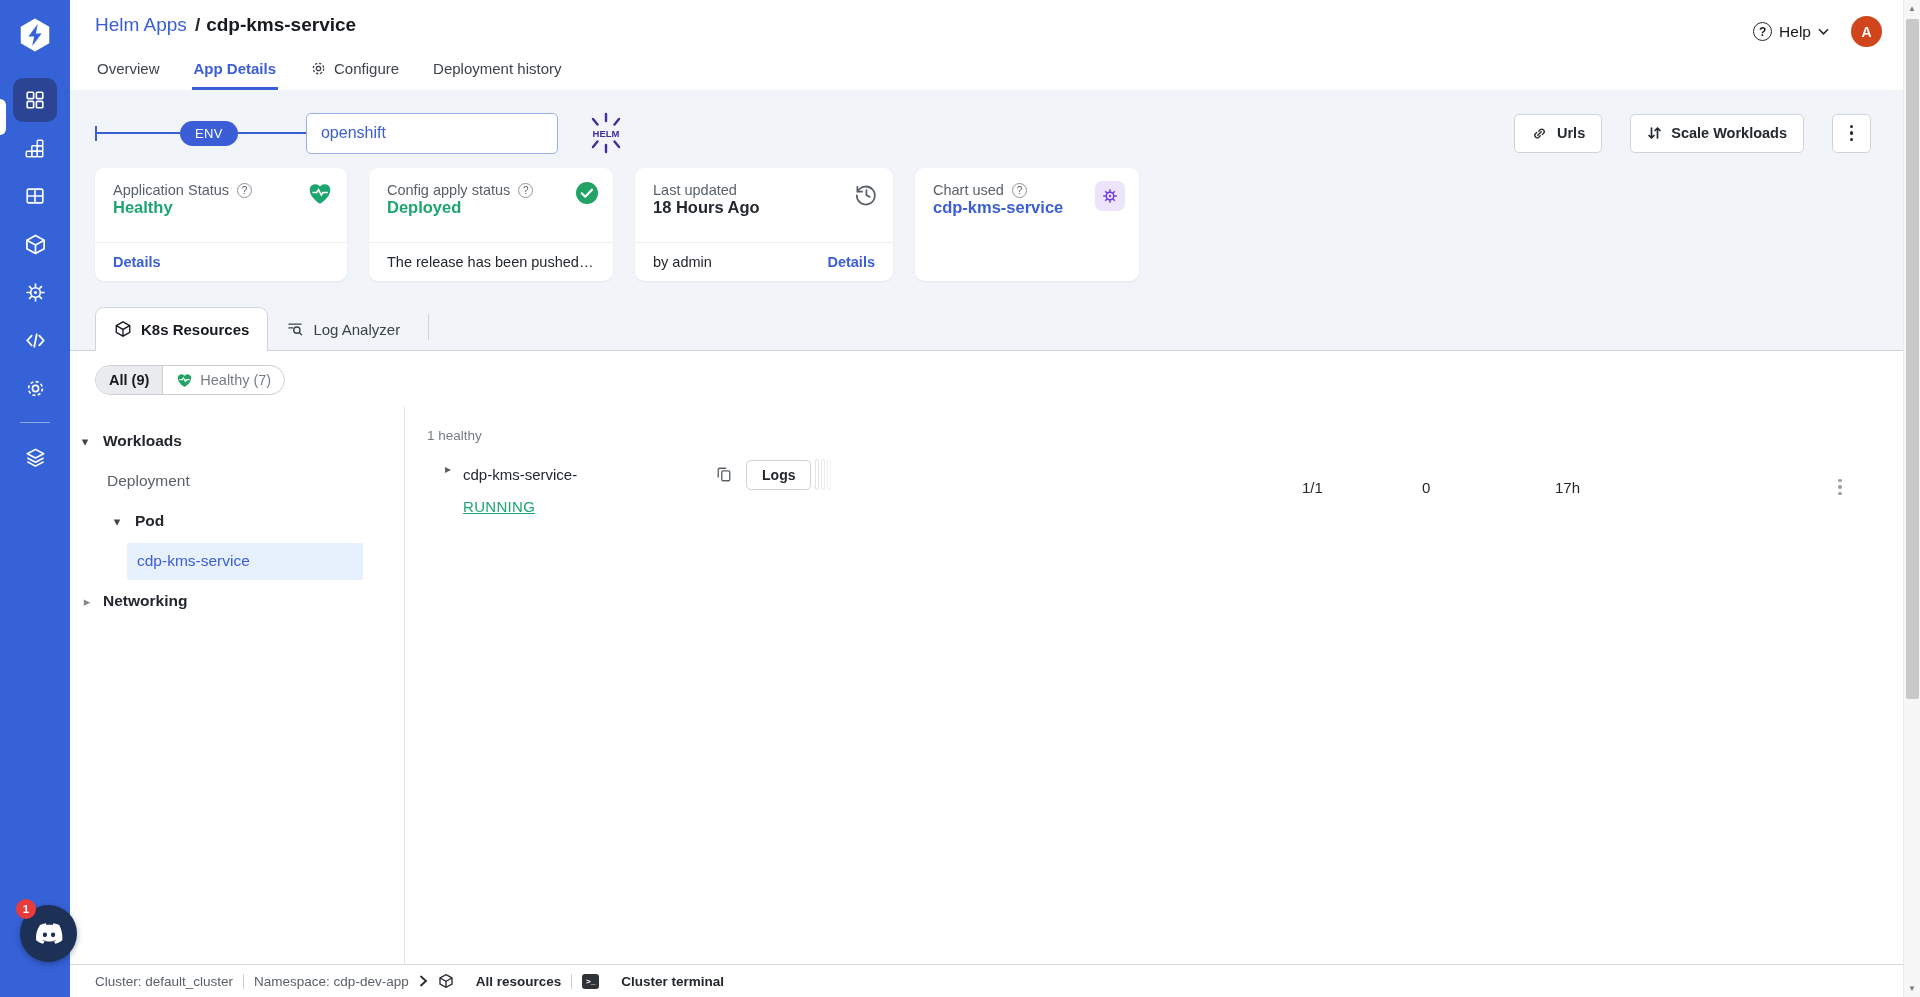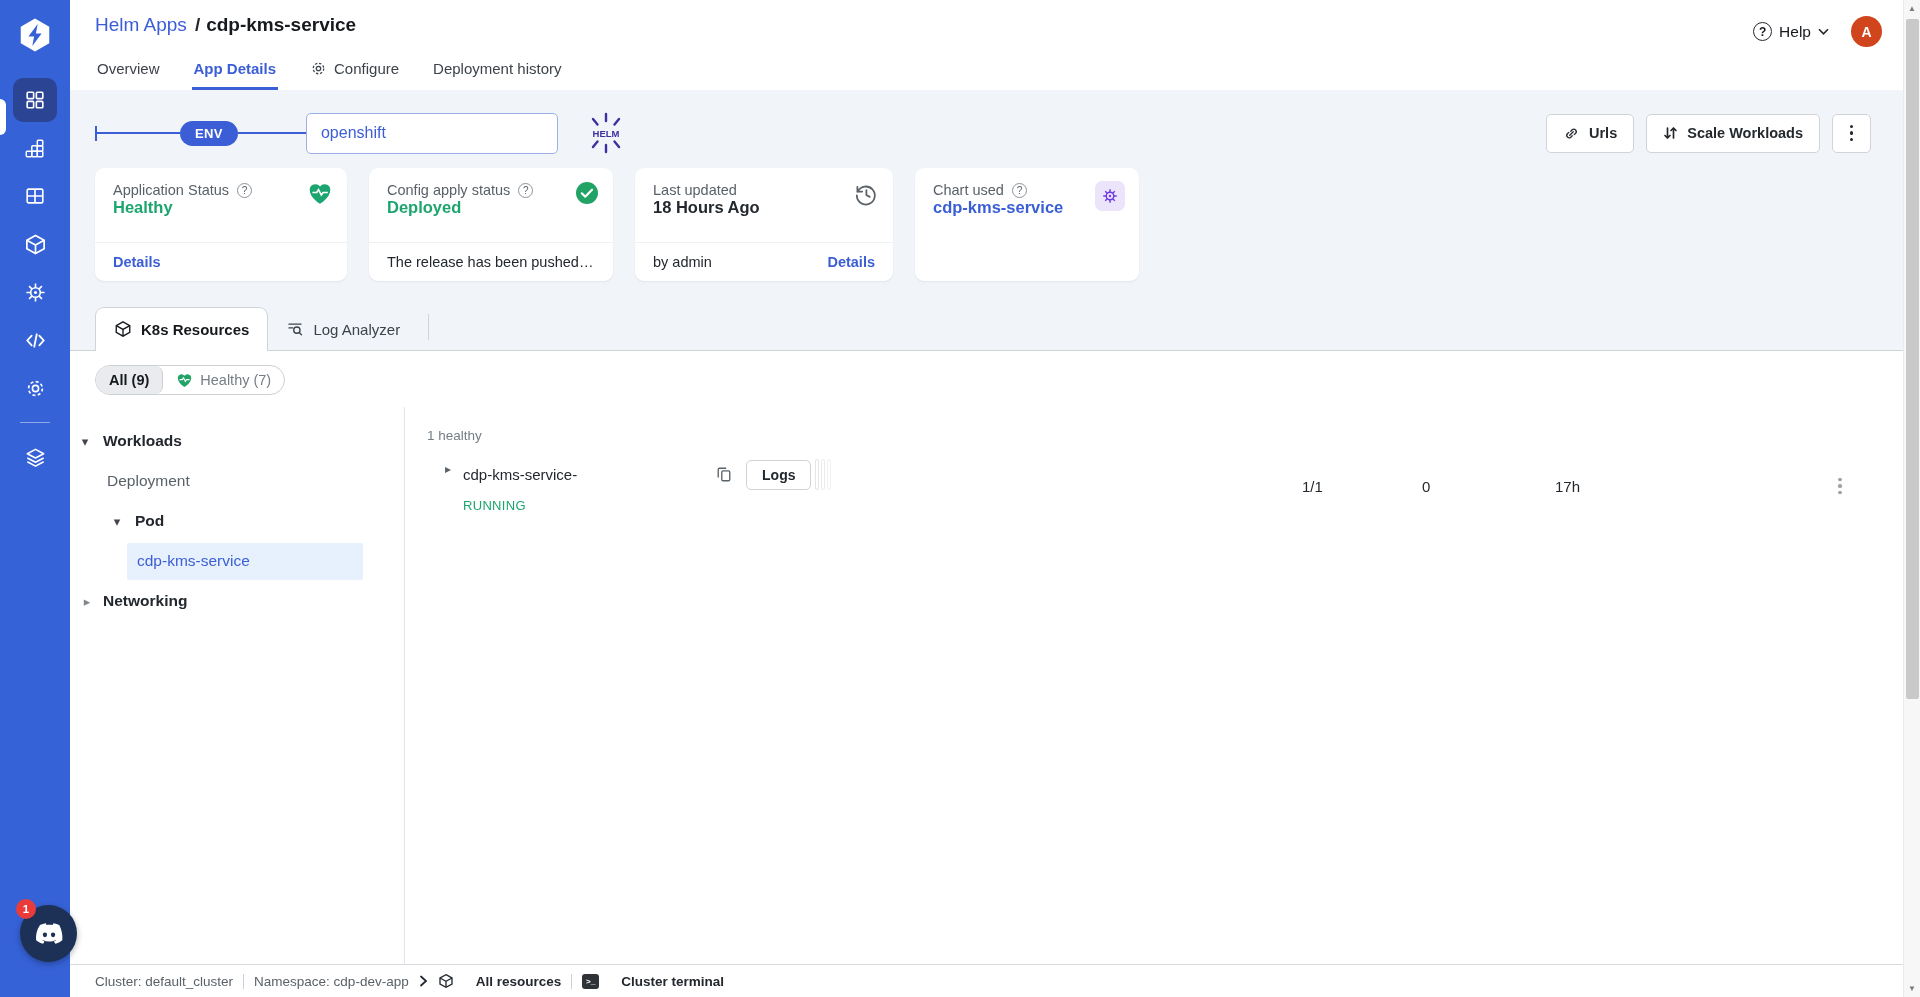--- a/index.html
+++ b/index.html
@@ -32,24 +32,24 @@
   .avatar { width:31px; height:31px; border-radius:50%; background:#d0451c; color:#fff; font-size:14px; font-weight:700; display:flex; align-items:center; justify-content:center; cursor:pointer; }
 
   .content { flex:1; background:#f1f4f8; display:flex; flex-direction:column; min-height:0; padding-right:17px; }
 
   
   .env-row { display:flex; align-items:center; padding:20px 32px 6px 25px; height:72px; flex:0 0 72px; }
   .env-flow { display:flex; align-items:center; }
   .env-tick { width:2px; height:15px; background:#3b5ed6; }
   .env-line1 { width:83px; height:2px; background:#3b5ed6; }
   .env-line2 { width:68px; height:2px; background:#3b5ed6; }
-  .env-pill { background:#3b5ed6; color:#fff; font-size:13px; font-weight:700; letter-spacing:.4px; padding:5px 15px; border-radius:14px; }
+  .env-pill { background:#3b5ed6; color:#fff; font-size:13px; font-weight:400; letter-spacing:.4px; padding:5px 15px; border-radius:14px; }
   .env-input { width:252px; height:41px; border:1px solid #9bb0e8; border-radius:5px; background:#fff; color:#3b5ed6; font-size:16px; padding:0 14px; font-family:inherit; }
   .helm-mark { margin-left:26px; display:flex; align-items:center; }
-  .env-actions { margin-left:auto; display:flex; gap:12px; align-items:center; }
+  .env-actions { margin-left:auto; display:flex; gap:28px; align-items:center; }
   .btn { background:#fff; border:1px solid #d0d4d9; border-radius:5px; height:39px; padding:0 16px; display:flex; align-items:center; gap:9px; font-size:14.5px; font-weight:600; color:#24292e; cursor:pointer; font-family:inherit; }
   .btn-kebab { width:39px; padding:0; justify-content:center; }
   .dots { display:flex; flex-direction:column; gap:3px; }
   .dots i { width:3.5px; height:3.5px; border-radius:50%; background:#24292e; }
   .dots.gray i { background:#9aa0a6; }
 
   
   .cards-row { display:flex; gap:22px; padding:6px 25px 0; flex:0 0 auto; }
   .card { background:#fff; border-radius:9px; box-shadow:0 1px 2px rgba(21,40,80,.07); overflow:hidden; }
   .card-top { padding:14px 18px 12px; min-height:74px; position:relative; }
@@ -68,21 +68,21 @@
   
   .res-tabs { display:flex; align-items:flex-end; margin:26px 0 0 25px; position:relative; z-index:2; }
   .res-tab { display:flex; align-items:center; gap:9px; font-size:15px; padding:12px 18px; color:#3c434a; cursor:pointer; }
   .res-tab.active { background:#fff; border:1px solid #d0d4d9; border-bottom:none; border-radius:9px 9px 0 0; font-weight:700; color:#16191d; margin-bottom:-1px; padding-bottom:13px; }
   .res-tab-sep { width:1px; height:26px; background:#d0d4d9; margin:0 4px 10px 10px; }
 
   .tab-panel { background:#fff; border-top:1px solid #d0d4d9; flex:1; display:flex; flex-direction:column; min-height:0; }
   .filter-row { padding:14px 0 12px 25px; flex:0 0 auto; }
   .chip-group { display:inline-flex; border:1px solid #cdd0d4; border-radius:17px; overflow:hidden; background:#fff; }
   .chip { padding:6px 13px; font-size:14.5px; display:flex; align-items:center; gap:7px; cursor:pointer; }
-  .chip.selected { background:#e9ebee; font-weight:700; color:#16191d; border-right:1px solid #cdd0d4;border-radius:8px; }
+  .chip.selected { background:#e9ebee; font-weight:700; color:#16191d; border-right:1px solid #cdd0d4; }
   .chip.normal { color:#767d84; }
 
   .panel-body { flex:1; display:flex; min-height:0; }
   .tree { width:335px; flex:0 0 335px; border-right:1px solid #e2e5e9; padding-top:14px; font-size:15.5px; }
   .tree-row { height:40px; display:flex; align-items:center; cursor:pointer; }
   .caret { width:14px; text-align:center; color:#42474d; font-size:13px; }
   .caret.collapsed { color:#82878c; }
   .t-bold { font-weight:700; color:#23282e; }
   .t-gray { color:#596168; }
   .tree-selected { margin-left:57px; width:236px; height:37px; background:#e7f0fd; color:#3b5ed6; display:flex; align-items:center; padding-left:10px; border-radius:2px; cursor:pointer; }
@@ -96,21 +96,21 @@
   .col-ready { width:120px; flex:0 0 120px; }
   .col-restarts { width:133px; flex:0 0 133px; }
   .col-age { width:260px; flex:0 0 260px; }
   .col-actions { width:50px; flex:0 0 50px; display:flex; justify-content:center; }
   .tbl-row { display:flex; align-items:center; padding:16px 0; font-size:15px; }
   .name-cell { display:flex; align-items:flex-start; }
   .name-caret { color:#596168; font-size:12px; margin-top:3px; }
   .name-main { margin-left:12px; }
   .name-line { display:flex; align-items:center; }
   .row-name { color:#23282e; width:253px; }
-  .status-running { margin-top:8px; color:#1da56f; font-size:13px; letter-spacing:.3px; }
+  .status-running { margin-top:8px; color:#1da56f; font-size:15px; letter-spacing:.3px;text-decoration:underline; }
   .copy-icon { cursor:pointer; display:flex; margin-right:14px; }
   .logs-btn { border:1px solid #d0d4d9; background:#fff; border-radius:5px; padding:6px 15px; font-size:14px; font-weight:700; color:#23282e; cursor:pointer; font-family:inherit; }
   .stack { display:flex; align-items:center; margin-left:2px; }
   .stack i { width:4px; height:31px; background:#fff; border:1px solid #e3e5e8; border-radius:3px; margin-left:2px; }
   .stack i:nth-child(2){ border-color:#eaecee; }
   .stack i:nth-child(3){ border-color:#f0f1f3; }
 
   
   footer.status-bar { flex:0 0 33px; height:33px; background:#fff; border-top:1px solid #d6d9dd; display:flex; align-items:center; padding-left:25px; font-size:13.5px; color:#596168; gap:10px; padding-right:17px; }
   .sb-divider { width:1px; height:15px; background:#cdd0d4; }

